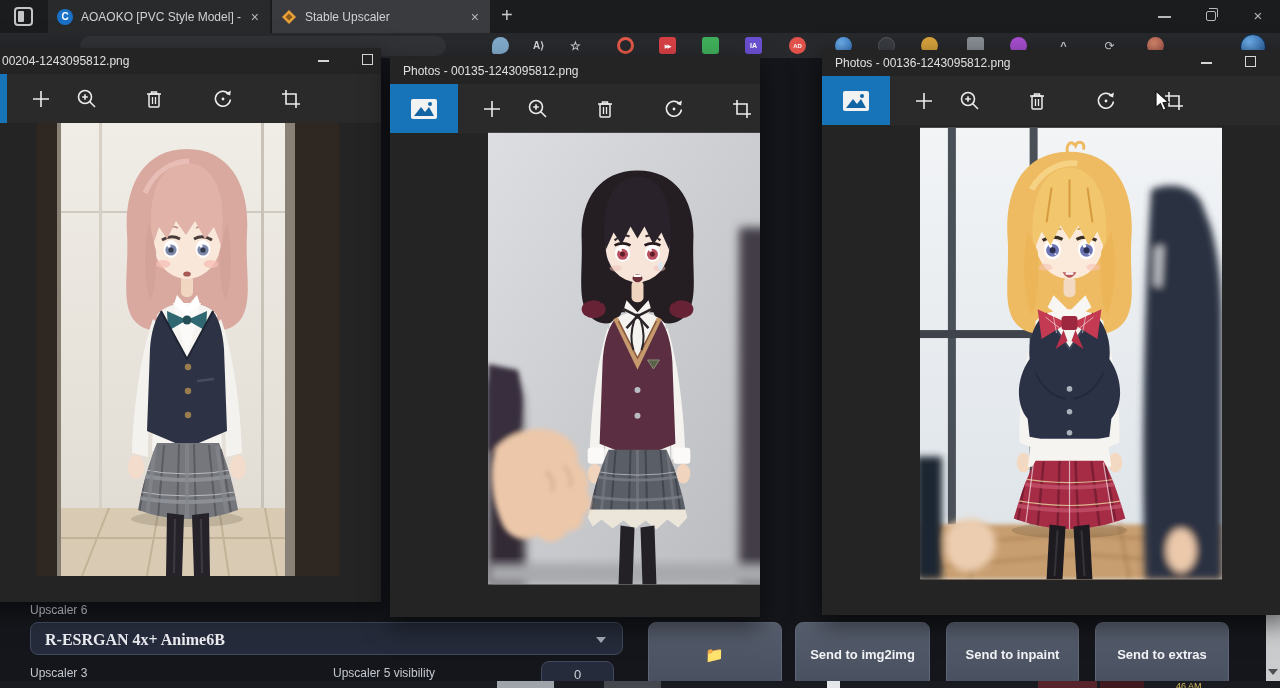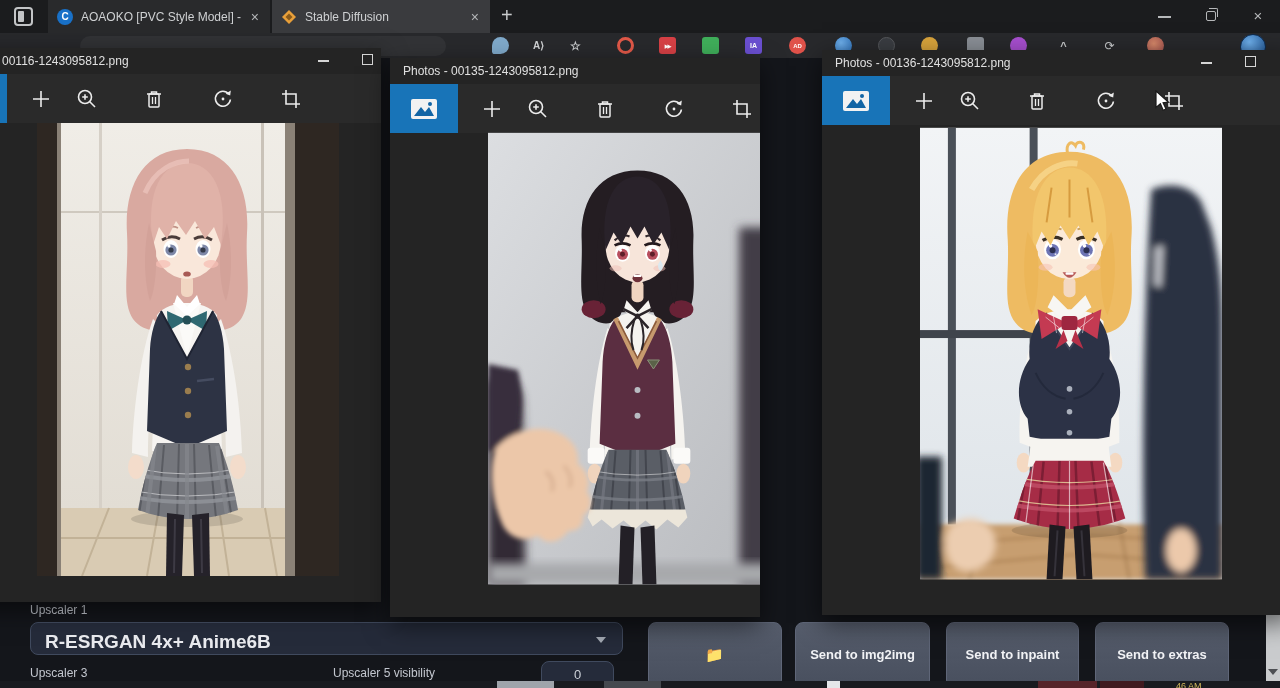--- a/index.html
+++ b/index.html
@@ -65,21 +65,21 @@
   .picon svg, .imgview svg { display:block; }
   .pimg { position:absolute; left:98px; width:302px; height:453px; background:#111; }
   .pimg svg { display:block; width:302px; height:453px; }
 
   
   .sd-label { position:absolute; font-size:12px; color:#c3c7cf; z-index:1; }
   #lbl-up1 { left:30px; top:603px; }
   #lbl-up2 { left:30px; top:666px; }
   #lbl-vis { left:333px; top:666px; }
   .dropdown { position:absolute; left:30px; top:622px; width:593px; height:33px; background:#252b3a; border:1px solid #404a5e; border-radius:8px; z-index:1; }
-  .dd-text { position:absolute; left:14px; top:8px; font-size:19px; font-weight:bold; color:#e9eaee; }
+  .dd-text { position:absolute; left:14px; top:8px; font-size:16px; font-weight:bold; color:#e9eaee;font-family:Liberation Serif, serif; }
   .dd-caret { position:absolute; right:16px; top:14px; width:0; height:0; border-left:5px solid transparent; border-right:5px solid transparent; border-top:6px solid #a8aeb8; }
   .numinput { position:absolute; left:541px; top:661px; width:73px; height:27px; background:#252b3a; border:1px solid #404a5e; border-radius:8px; color:#cdd1d8; font-size:13px; text-align:center; padding-top:5px; z-index:1; }
   .sd-btn { position:absolute; top:622px; height:66px; background:linear-gradient(#565d6c,#484f5e); border:1px solid #5f6678; border-radius:8px;
             color:#f2f3f6; font-weight:bold; font-size:13px; display:flex; align-items:center; justify-content:center; text-align:center; line-height:1.55; padding:0 12px; z-index:1; }
   #btn-folder { left:648px; width:134px; font-size:15px; }
   #btn-img2img { left:795px; width:135px; }
   #btn-inpaint { left:946px; width:133px; }
   #btn-extras { left:1095px; width:134px; }
 
   .scrollbar { position:absolute; left:1266px; top:610px; width:14px; height:71px; background:#caccce; z-index:2; }
@@ -111,21 +111,21 @@
       <span class="tab-label">AOAOKO [PVC Style Model] - PV</span>
       <span class="tab-close">×</span>
     </div>
     <div class="tab tab2">
       <span class="fav">
         <svg width="16" height="16" viewBox="0 0 16 16">
             <path d="M8,1 L15,8 L8,15 L1,8 Z" fill="#e9a03a"></path>
             <path d="M8,4.5 L11.5,8 L8,11.5 L4.5,8 Z" fill="#8a5a1a"></path>
           </svg>
       </span>
-      <span class="tab-label">Stable Diffusion</span>
+      <span class="tab-label">Stable Upscaler</span>
       <span class="tab-close">×</span>
     </div>
     <div class="newtab">+</div>
     <div class="wc wc-min">
         <span class="bar"></span>
       </div>
     <div class="wc wc-restore">
         <span class="box2"></span>
         <span class="box"></span>
       </div>
@@ -146,39 +146,39 @@
     <span class="ext e10"></span>
     <span class="ext e11"></span>
     <span class="ext e12"></span>
     <span class="ext e13"></span>
     <span class="ext e14">^</span>
     <span class="ext e15">⟳</span>
     <span class="ext e16"></span>
     <span class="avatar"></span>
   </div>
 
-  <div class="sd-label" id="lbl-up1">Upscaler 1</div>
+  <div class="sd-label" id="lbl-up1">Upscaler 6</div>
   <div class="dropdown">
     <span class="dd-text">R-ESRGAN 4x+ Anime6B</span>
     <span class="dd-caret"></span>
   </div>
   <div class="sd-label" id="lbl-up2">Upscaler 3</div>
   <div class="sd-label" id="lbl-vis">Upscaler 5 visibility</div>
   <div class="numinput">0</div>
   <div class="sd-btn" id="btn-folder">📁</div>
   <div class="sd-btn" id="btn-img2img">Send to img2img</div>
   <div class="sd-btn" id="btn-extras">Send to extras</div>
   <div class="sd-btn" id="btn-inpaint">Send to inpaint</div>
 
   <div class="scrollbar">
     <span class="scroll-arrow"></span>
   </div>
 
   <div class="pwin" id="pwin1">
-    <div class="ptitle">00116-1243095812.png</div>
+    <div class="ptitle">00204-1243095812.png</div>
     <div class="pw-min">
         <span class="bar"></span>
       </div>
     <div class="pw-max">
         <span class="box"></span>
       </div>
     <div class="ptools">
       <div class="imgview">
         
       </div>

